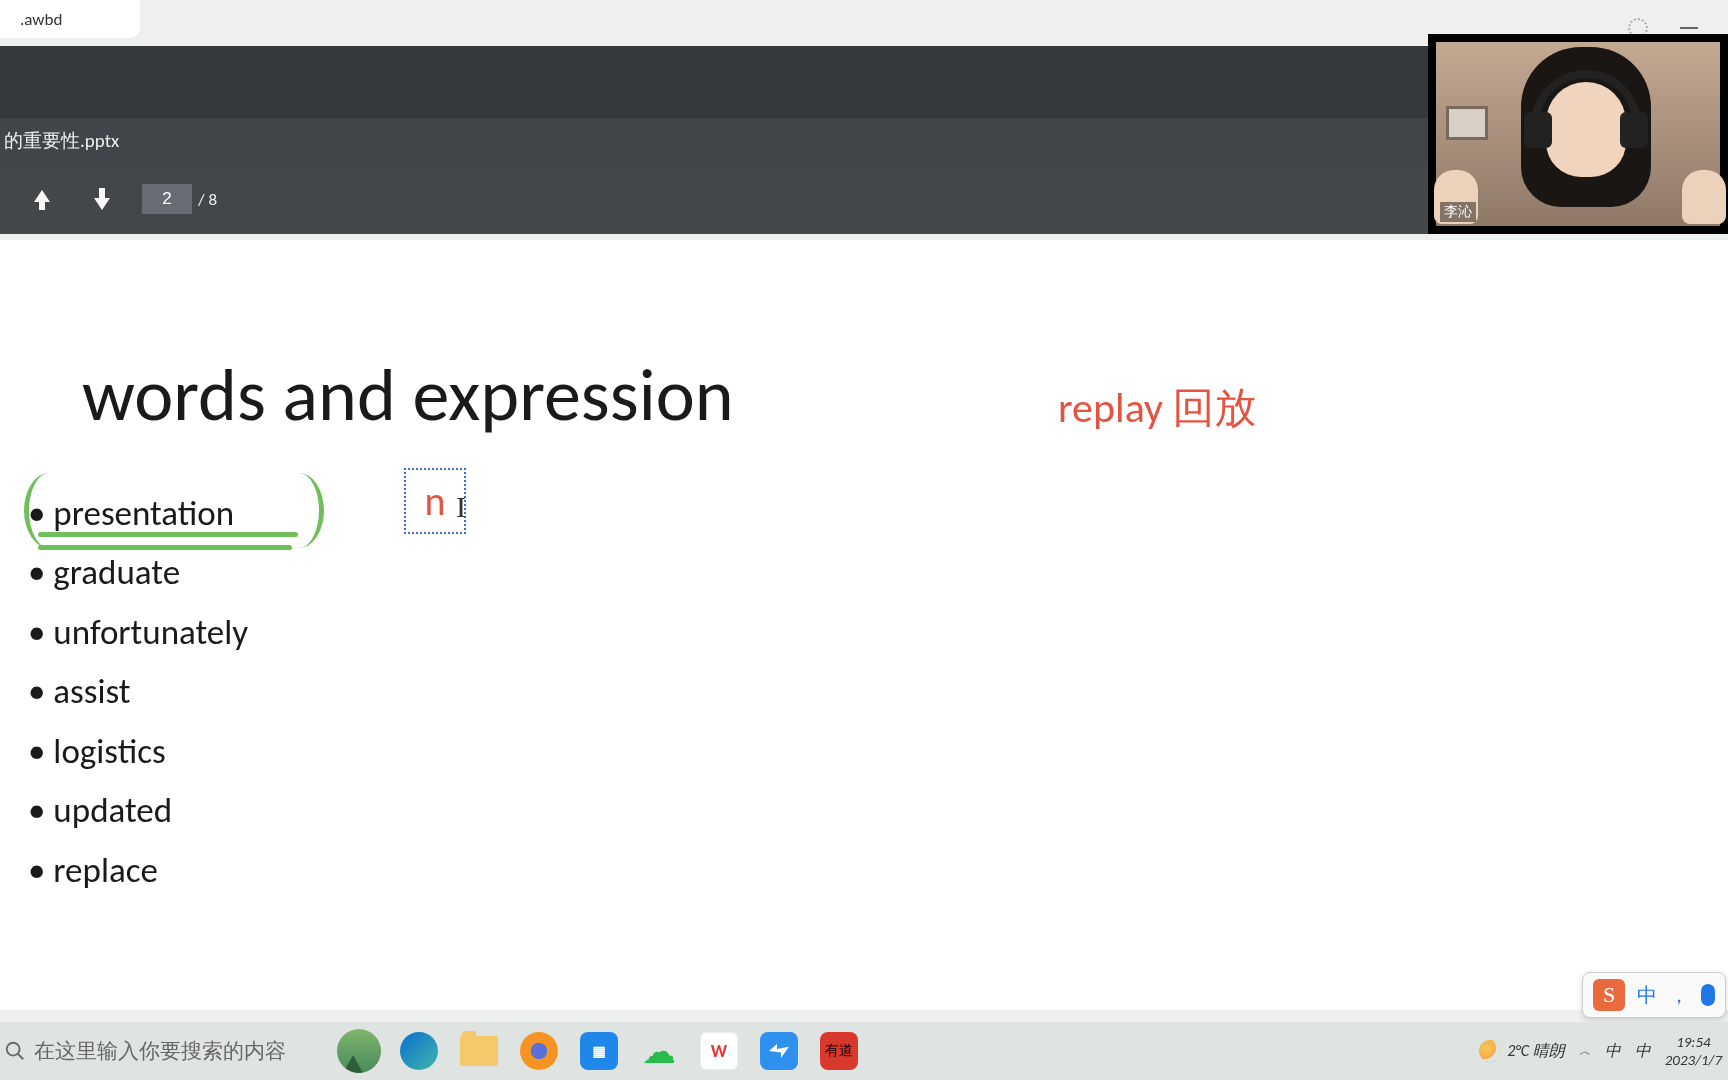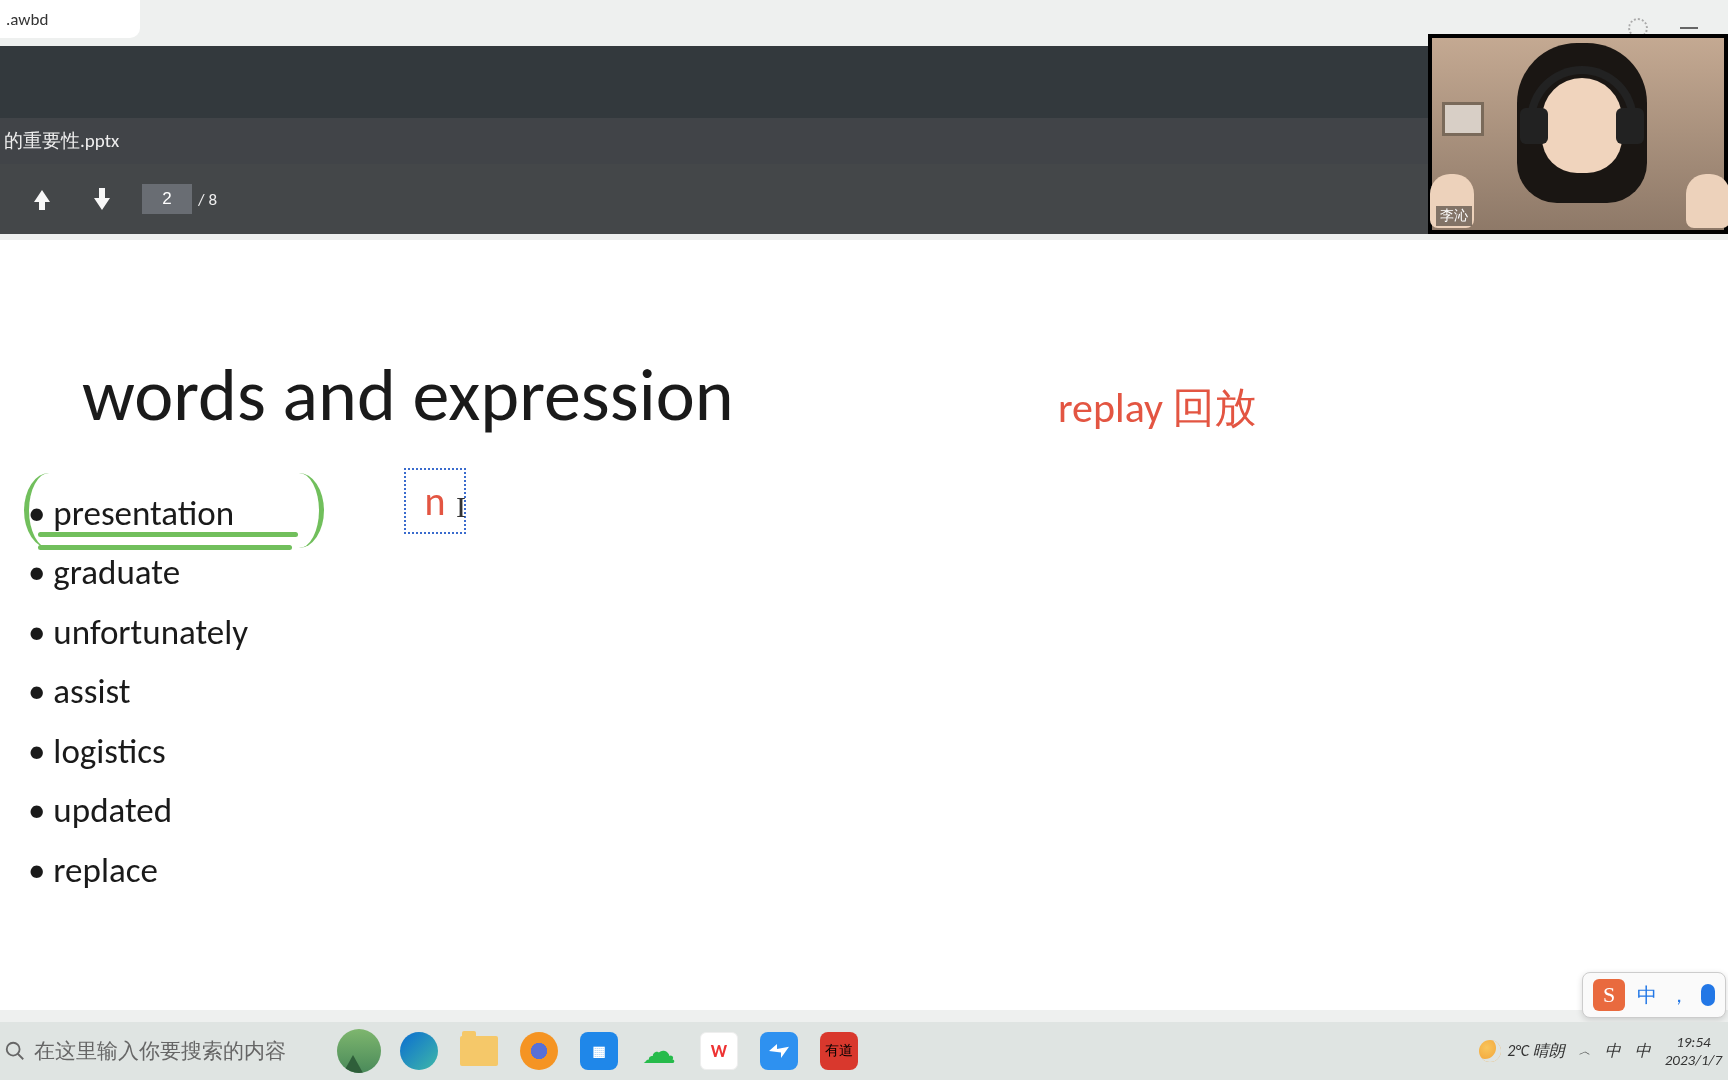--- a/index.html
+++ b/index.html
@@ -1,36 +1,36 @@
 <!DOCTYPE html>
 <html><head>
 <meta charset="utf-8">
 <style>
 * { margin:0; padding:0; box-sizing:border-box; }
 body { width:1728px; height:1080px; font-family:Calibri,"Microsoft YaHei",Arial,sans-serif; background:#eef0ef; overflow:hidden; position:relative; }
 
 
-.tab { position:absolute; top:0; left:0; width:140px; height:38px; background:#fff; border-bottom-right-radius:10px; display:flex; align-items:center; padding-left:6px; font-size:17px; color:#333; }
+.tab { position:absolute; top:0; left:0; width:140px; height:38px; background:#fff; border-bottom-right-radius:10px; display:flex; align-items:center; padding-left:20px; font-size:17px; color:#333; }
 
 
 .bar1 { position:absolute; top:46px; left:0; width:1430px; height:72px; background:#33393d; }
 .bar2 { position:absolute; top:118px; left:0; width:1430px; height:46px; background:#414448; color:#eee; font-size:19px; padding-left:4px; display:flex; align-items:center; }
 .bar3 { position:absolute; top:164px; left:0; width:1430px; height:70px; background:#444749; display:flex; align-items:center; }
 .arrow-btn { width:36px; height:36px; margin-left:24px; display:flex; align-items:center; justify-content:center; cursor:pointer; }
 .arrow-btn svg { fill:#f8f8f8; }
 .page-input { width:50px; height:30px; background:#696d73; color:#fff; text-align:center; font-size:17px; margin-left:22px; border:none; }
 .page-total { color:#eee; font-size:17px; margin-left:6px; }
 
 
 .win-ctrl { position:absolute; top:18px; right:30px; display:flex; gap:32px; align-items:center; }
 .spinner { width:20px; height:20px; border:2px dotted #aaa; border-radius:50%; }
 .minline { width:18px; height:2px; background:#666; }
 
 
-.webcam { position:absolute; top:34px; right:0; width:300px; height:200px; border:4px solid #000000; background:#b49a86; }
+.webcam { position:absolute; top:34px; right:0; width:300px; height:200px; border:8px solid #000000; background:#b49a86; }
 .webcam .person { position:absolute; inset:0; background:radial-gradient(ellipse 90px 120px at 50% 38%, #e5c8b0 0%, #e5c8b0 50%, transparent 51%), linear-gradient(#c4a992,#8e7968); }
 .webcam .hair { position:absolute; top:5px; left:85px; width:130px; height:160px; background:#1a1613; border-radius:60px 60px 40px 40px; }
 .webcam .face { position:absolute; top:40px; left:110px; width:80px; height:95px; background:#f0d4bd; border-radius:40px 40px 35px 35px; }
 .webcam .headset { position:absolute; top:28px; left:95px; width:110px; height:60px; border:8px solid #222; border-bottom:none; border-radius:60px 60px 0 0; }
 .webcam .earcup { position:absolute; width:28px; height:36px; background:#222; border-radius:6px; top:70px; }
 .webcam .earcup.l{ left:88px; } .webcam .earcup.r{ left:184px; }
 .webcam .hand { position:absolute; bottom:2px; width:44px; height:54px; background:#edd2bb; border-radius:20px 20px 8px 8px; }
 .webcam .hand.l{ left:-2px; } .webcam .hand.r{ right:-6px; }
 .webcam .frame { position:absolute; top:64px; left:10px; width:42px; height:34px; border:3px solid #7a6a5a; background:#d8cfc6; }
 .webcam .tag { position:absolute; bottom:4px; left:4px; background:rgba(0,0,0,.45); color:#fff; font-size:14px; padding:1px 4px; }

